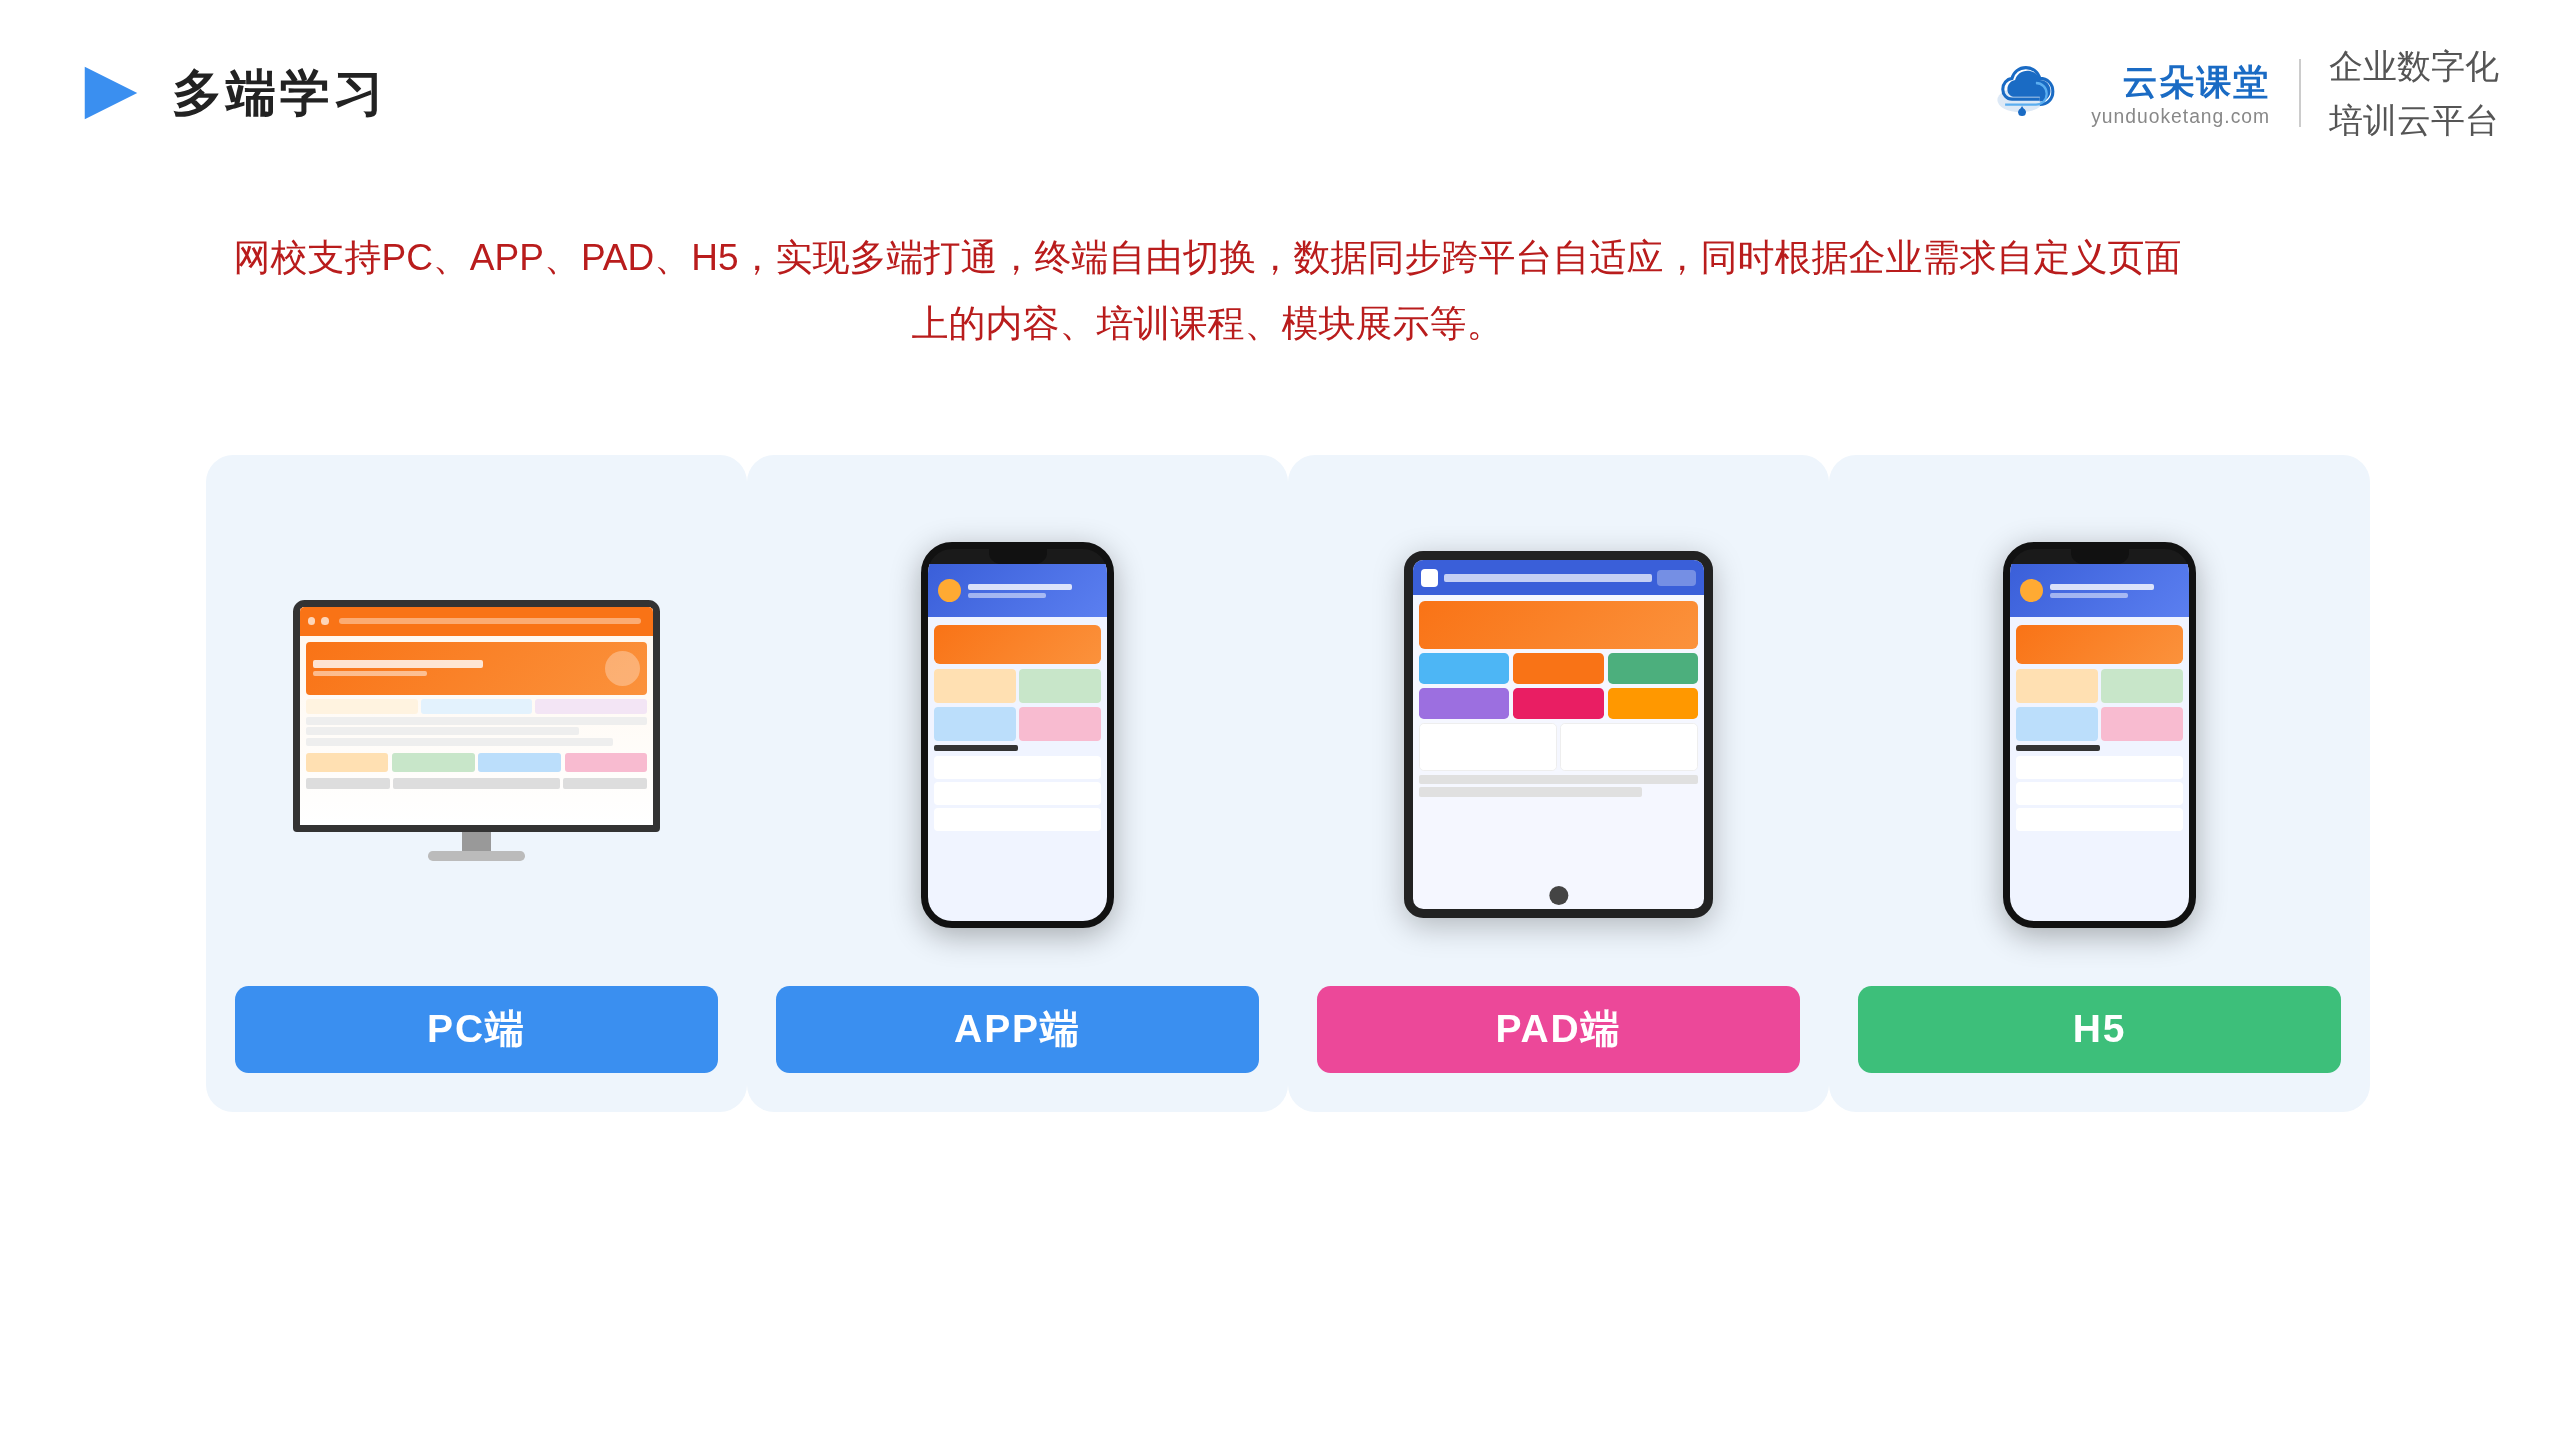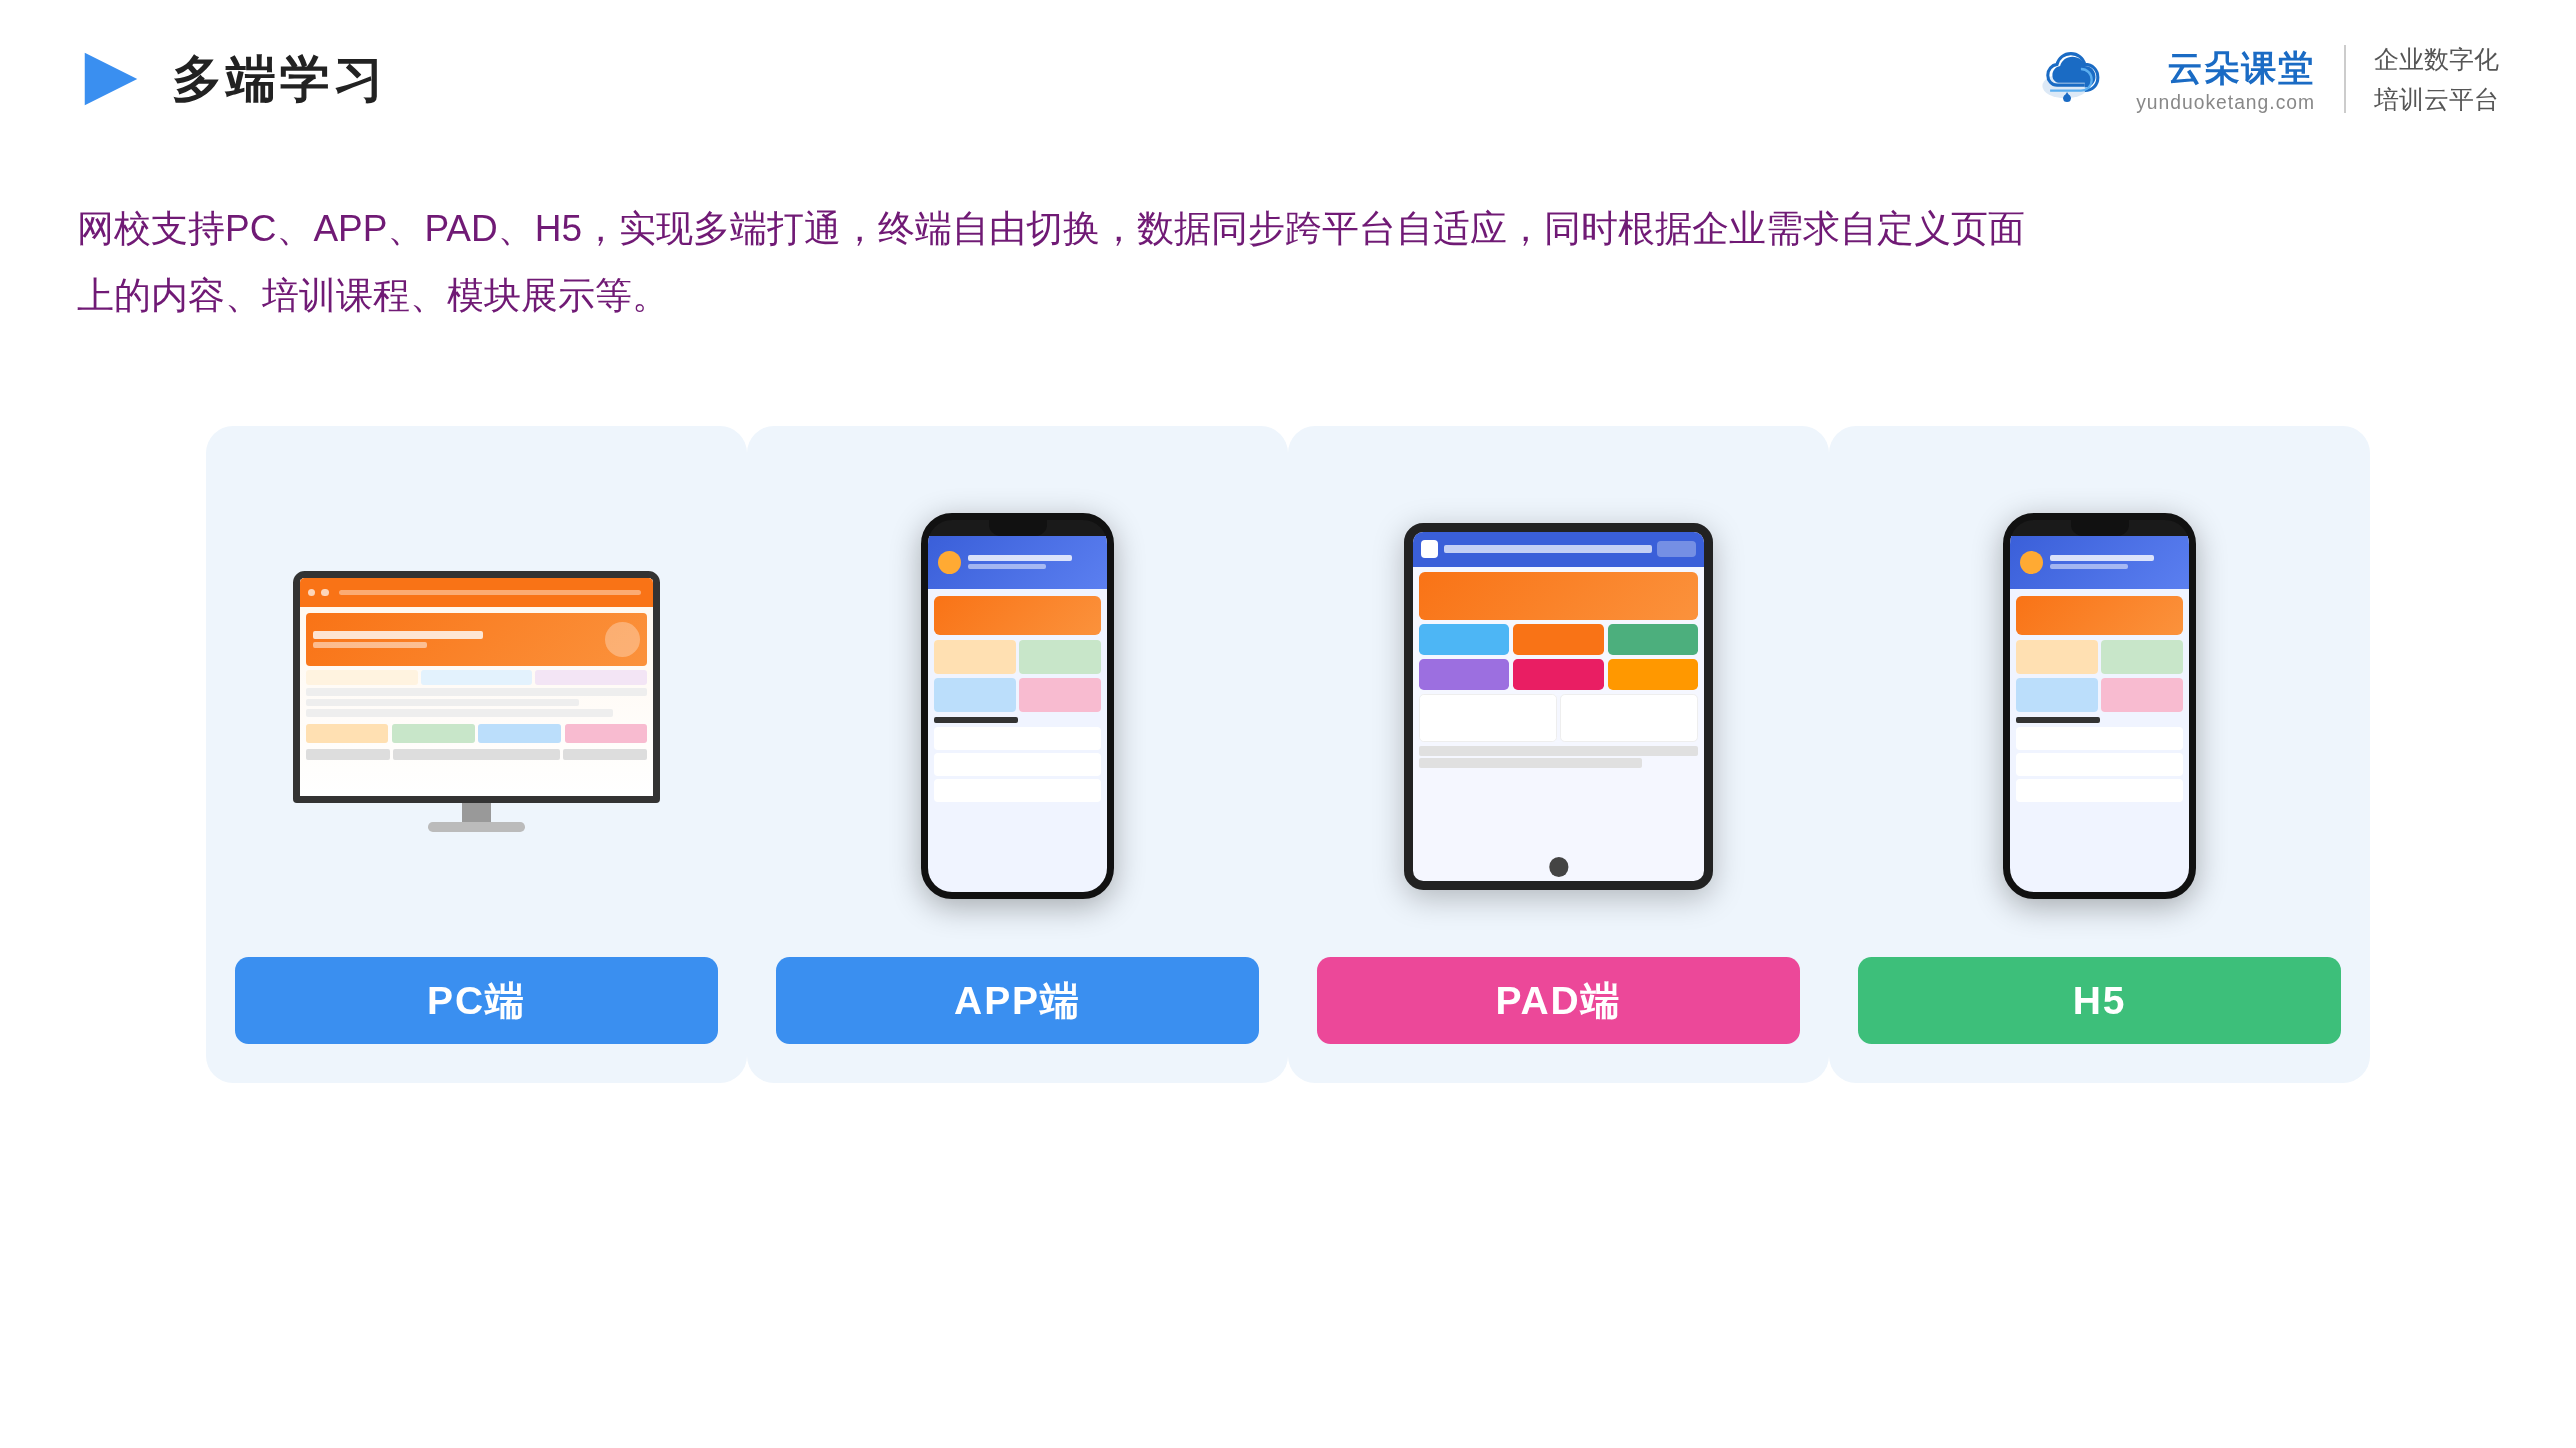--- a/index.html
+++ b/index.html
@@ -61,32 +61,33 @@
     }
     .brand-divider {
       width: 1.9px;
       height: 68px;
       background: #cccccc;
       margin: 0 15.5px;
     }
     .brand-slogan {
       display: flex;
       flex-direction: column;
-      font-size: 25px;
+      font-size: 34px;
       color: #555555;
       line-height: 1.6;
     }
 
     
     .description {
       padding: 77px 77px 0 77px;
       font-size: 37px;
-      color: #701a75;
+      color: #b91c1c;
       line-height: 1.8;
       max-width: 2415px;
+      text-align: center;
     }
 
     
     .cards-section {
       display: flex;
       padding: 97px 77px 0 77px;
       justify-content: center;
     }
 
     .device-card {

